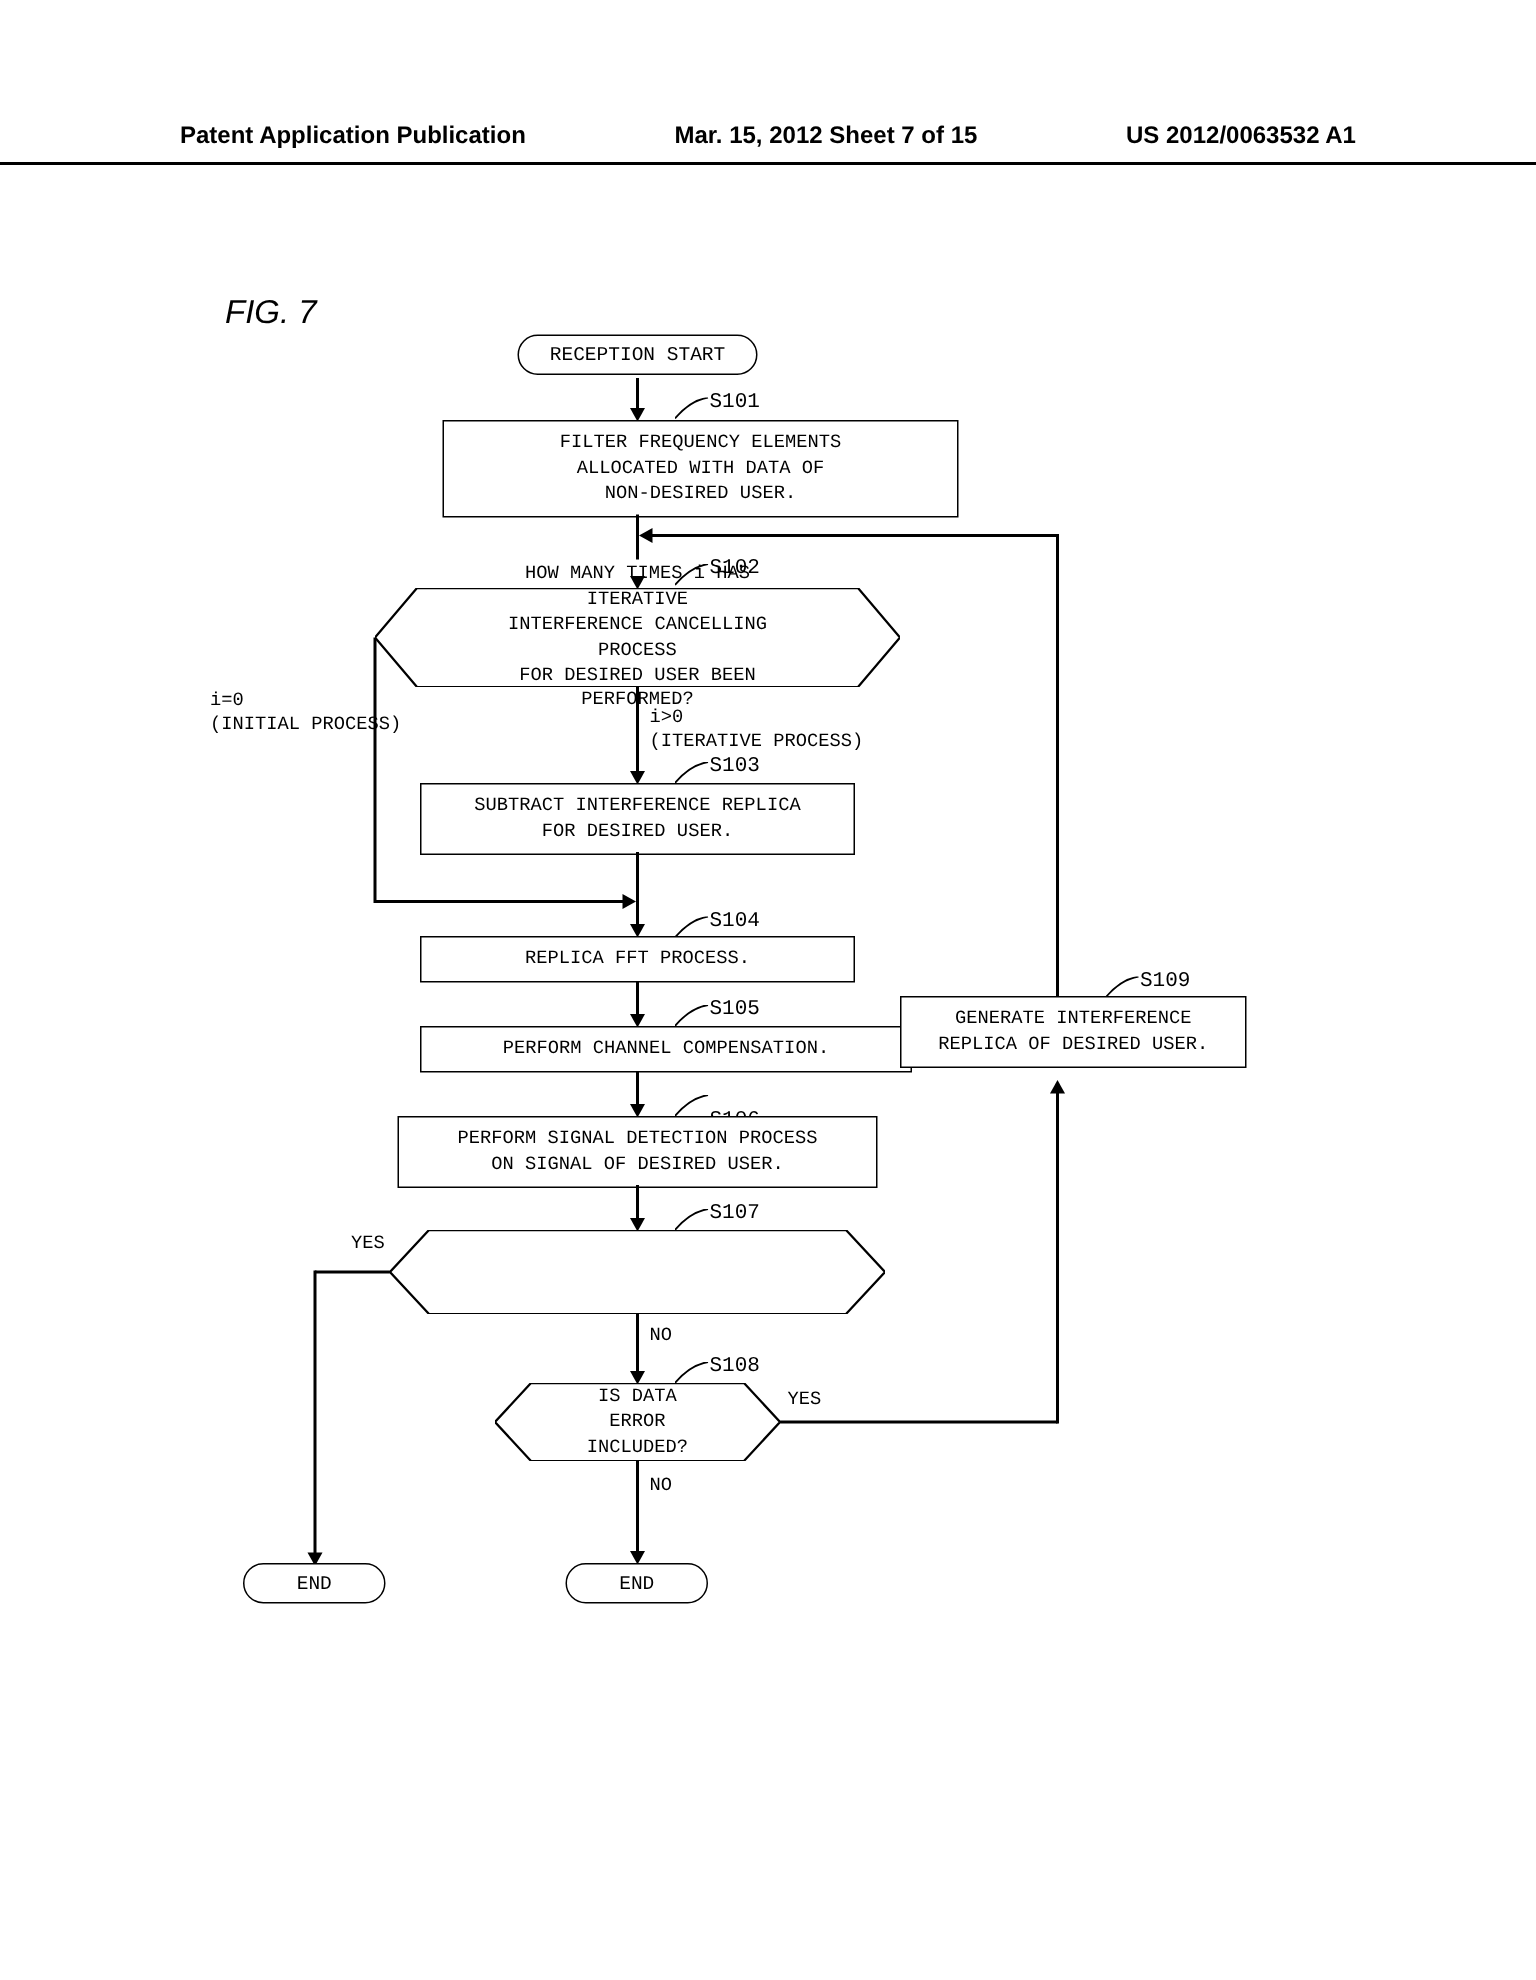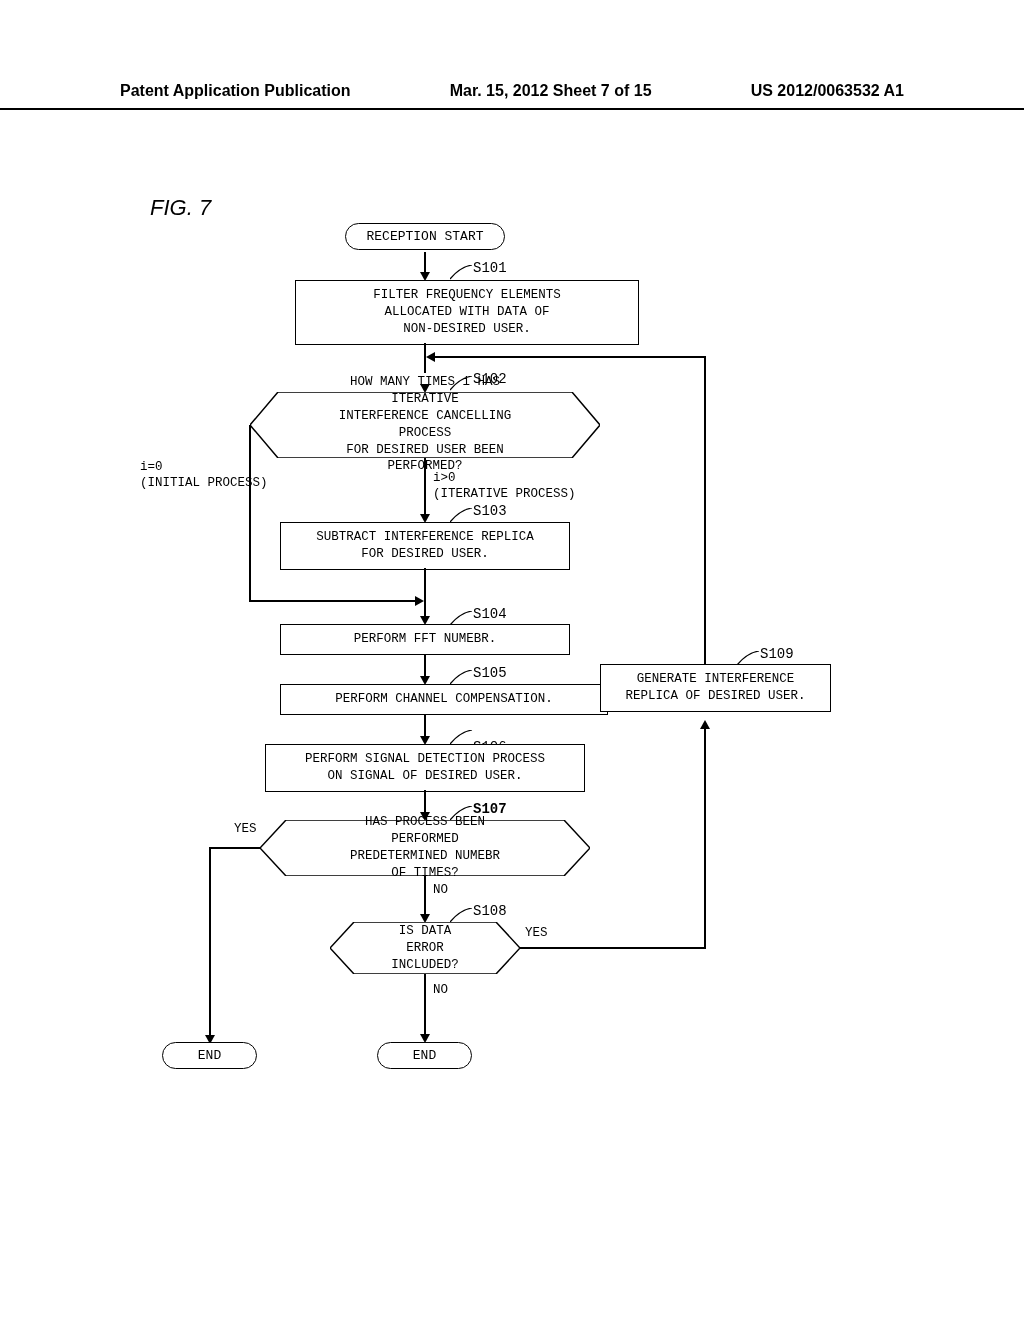--- a/index.html
+++ b/index.html
@@ -188,21 +188,21 @@
 
   <div class="arrow-line" style="left:274px; top:358px; width:1.5px; height:50px;"></div>
   <div class="arrow-head arrow-down" style="left:269.5px; top:406px;"></div>
 
   <div class="step-label" style="left:323px; top:396px;text-align:center;">S104</div>
   <svg class="curve" style="left:300px; top:401px;" width="25" height="18">
       <path d="M0 14 Q10 2 22 0" stroke="black" stroke-width="1.2" fill="none"></path>
     </svg>
 
   <div class="process" style="left:130px; top:414px; width:290px;">
-    <span>PERFORM FFT NUMEBR.</span>
+    <span>REPLICA FFT PROCESS.</span>
   </div>
 
   <div class="arrow-line" style="left:274px; top:444px; width:1.5px; height:24px;"></div>
   <div class="arrow-head arrow-down" style="left:269.5px; top:466px;"></div>
 
   <div class="step-label" style="left:323px; top:455px;">S105</div>
   <svg class="curve" style="left:300px; top:460px;" width="25" height="18">
       <path d="M0 14 Q10 2 22 0" stroke="black" stroke-width="1.2" fill="none"></path>
     </svg>
 
@@ -219,31 +219,29 @@
     </svg>
 
   <div class="process" style="left:115px; top:534px; width:320px;">
     <span style="white-space:pre-line;">PERFORM SIGNAL DETECTION PROCESS
 ON SIGNAL OF DESIRED USER.</span>
   </div>
 
   <div class="arrow-line" style="left:274px; top:580px; width:1.5px; height:24px;"></div>
   <div class="arrow-head arrow-down" style="left:269.5px; top:602px;"></div>
 
-  <div class="step-label" style="left:323px; top:591px;font-weight:bold;">S107</div>
+  <div class="step-label" style="left:323px; top:591px;">S107</div>
   <svg class="curve" style="left:300px; top:596px;" width="25" height="18">
       <path d="M0 14 Q10 2 22 0" stroke="black" stroke-width="1.2" fill="none"></path>
     </svg>
 
   <div class="hex" style="left:110px; top:610px; width:330px; height:56px;">
     <svg width="330" height="56">
         <polygon points="26,0 304,0 330,28 304,56 26,56 0,28" fill="white" stroke="black" stroke-width="1.5"></polygon>
       </svg>
-    <div class="hex-text" style="white-space:pre-line;">HAS PROCESS BEEN PERFORMED
-PREDETERMINED NUMEBR OF TIMES?</div>
   </div>
 
   <div class="edge-label" style="left:84px; top:612px;">YES</div>
 
   <div class="arrow-line" style="left:60px; top:637px; width:50px; height:1.5px;"></div>
   <div class="arrow-line" style="left:59px; top:637px; width:1.5px; height:190px;"></div>
   <div class="arrow-head arrow-down" style="left:54.5px; top:825px;"></div>
 
   <div class="edge-label" style="left:283px; top:673px;">NO</div>
 

